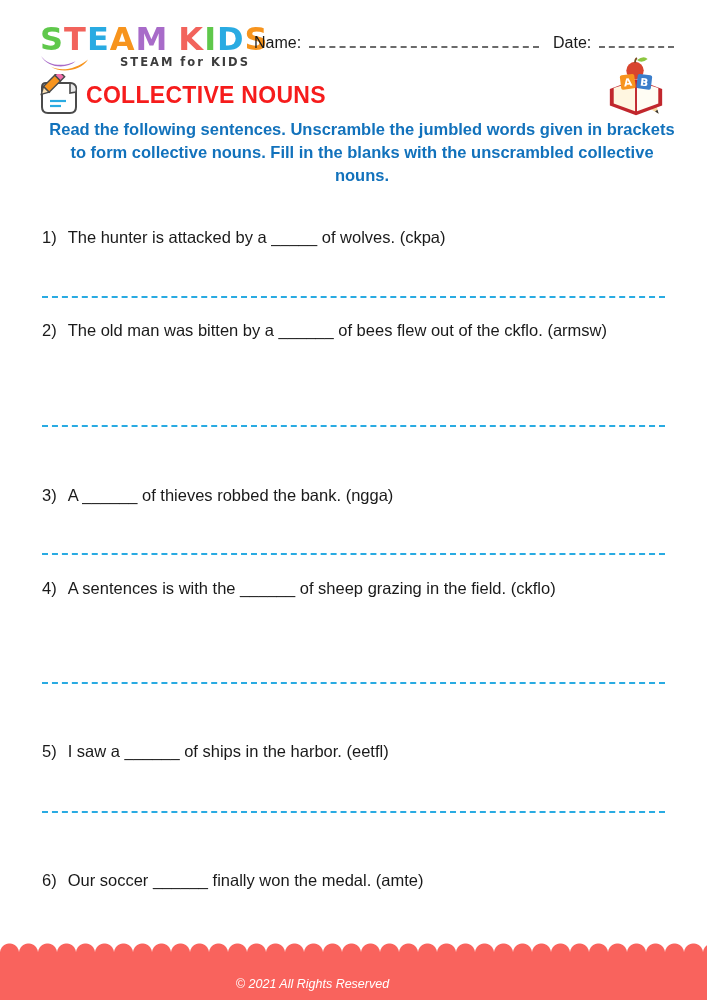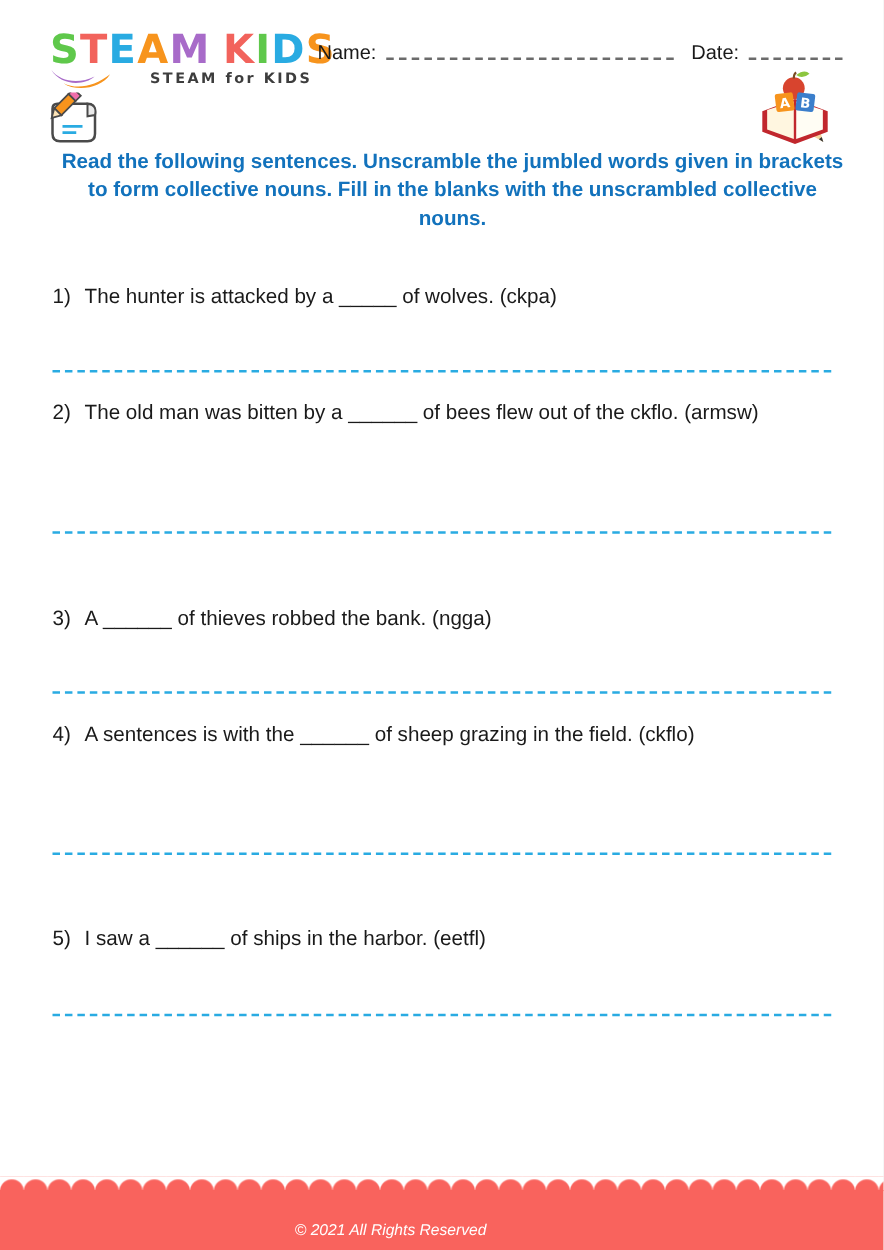--- a/index.html
+++ b/index.html
@@ -73,20 +73,21 @@
       <path d="M33 9 q8 1 6 9 l-6 1 Z" fill="#e9e9e9" stroke="#4a4a4a" stroke-width="1.6"></path>
       <line x1="13" y1="27" x2="29" y2="27" stroke="#29ABE2" stroke-width="2.2"></line>
       <line x1="13" y1="32" x2="24" y2="32" stroke="#29ABE2" stroke-width="2.2"></line>
       <g transform="translate(22,-3) rotate(45)">
         <rect x="0" y="0" width="8" height="6" fill="#F06EAA" stroke="#4a4a4a" stroke-width="1.4"></rect>
         <rect x="0" y="6" width="8" height="16" fill="#F7941D" stroke="#4a4a4a" stroke-width="1.4"></rect>
         <path d="M0 22 L8 22 L4 29 Z" fill="#FCE3B6" stroke="#4a4a4a" stroke-width="1.4"></path>
       </g>
     </svg>
   </div>
+  <div class="page-title">COLLECTIVE NOUNS</div>
 
   <div class="book-icon">
     <svg width="62" height="64" viewBox="0 0 64 66">
       <g transform="rotate(-38 48 50)">
         <rect x="44" y="28" width="8" height="24" fill="#1D8A7E"></rect>
         <rect x="44" y="24" width="8" height="5" fill="#14655C"></rect>
         <path d="M44 52 L52 52 L48 62 Z" fill="#F5D7A0"></path>
         <path d="M46.5 58 L49.5 58 L48 62 Z" fill="#333"></path>
       </g>
       <circle cx="31" cy="15" r="9" fill="#D8442E"></circle>
@@ -126,18 +127,21 @@
   <div class="q" style="top:576px">
     <span class="qnum">4)</span><span>A sentences is with the ______ of sheep grazing in the field. (ckflo)</span>
   </div>
   <div class="divider" style="top:682px"></div>
 
   <div class="q" style="top:739px">
     <span class="qnum">5)</span><span>I saw a ______ of ships in the harbor. (eetfl)</span>
   </div>
   <div class="divider" style="top:811px"></div>
 
+  <div class="q" style="top:868px">
+    <span class="qnum">6)</span><span>Our soccer ______ finally won the medal. (amte)</span>
+  </div>
 
   <div class="footer-scallops"></div>
   <div class="footer-band"></div>
   <div class="footer-line2">© 2021 All Rights Reserved</div>
 
 </div>
 
 </body></html>

